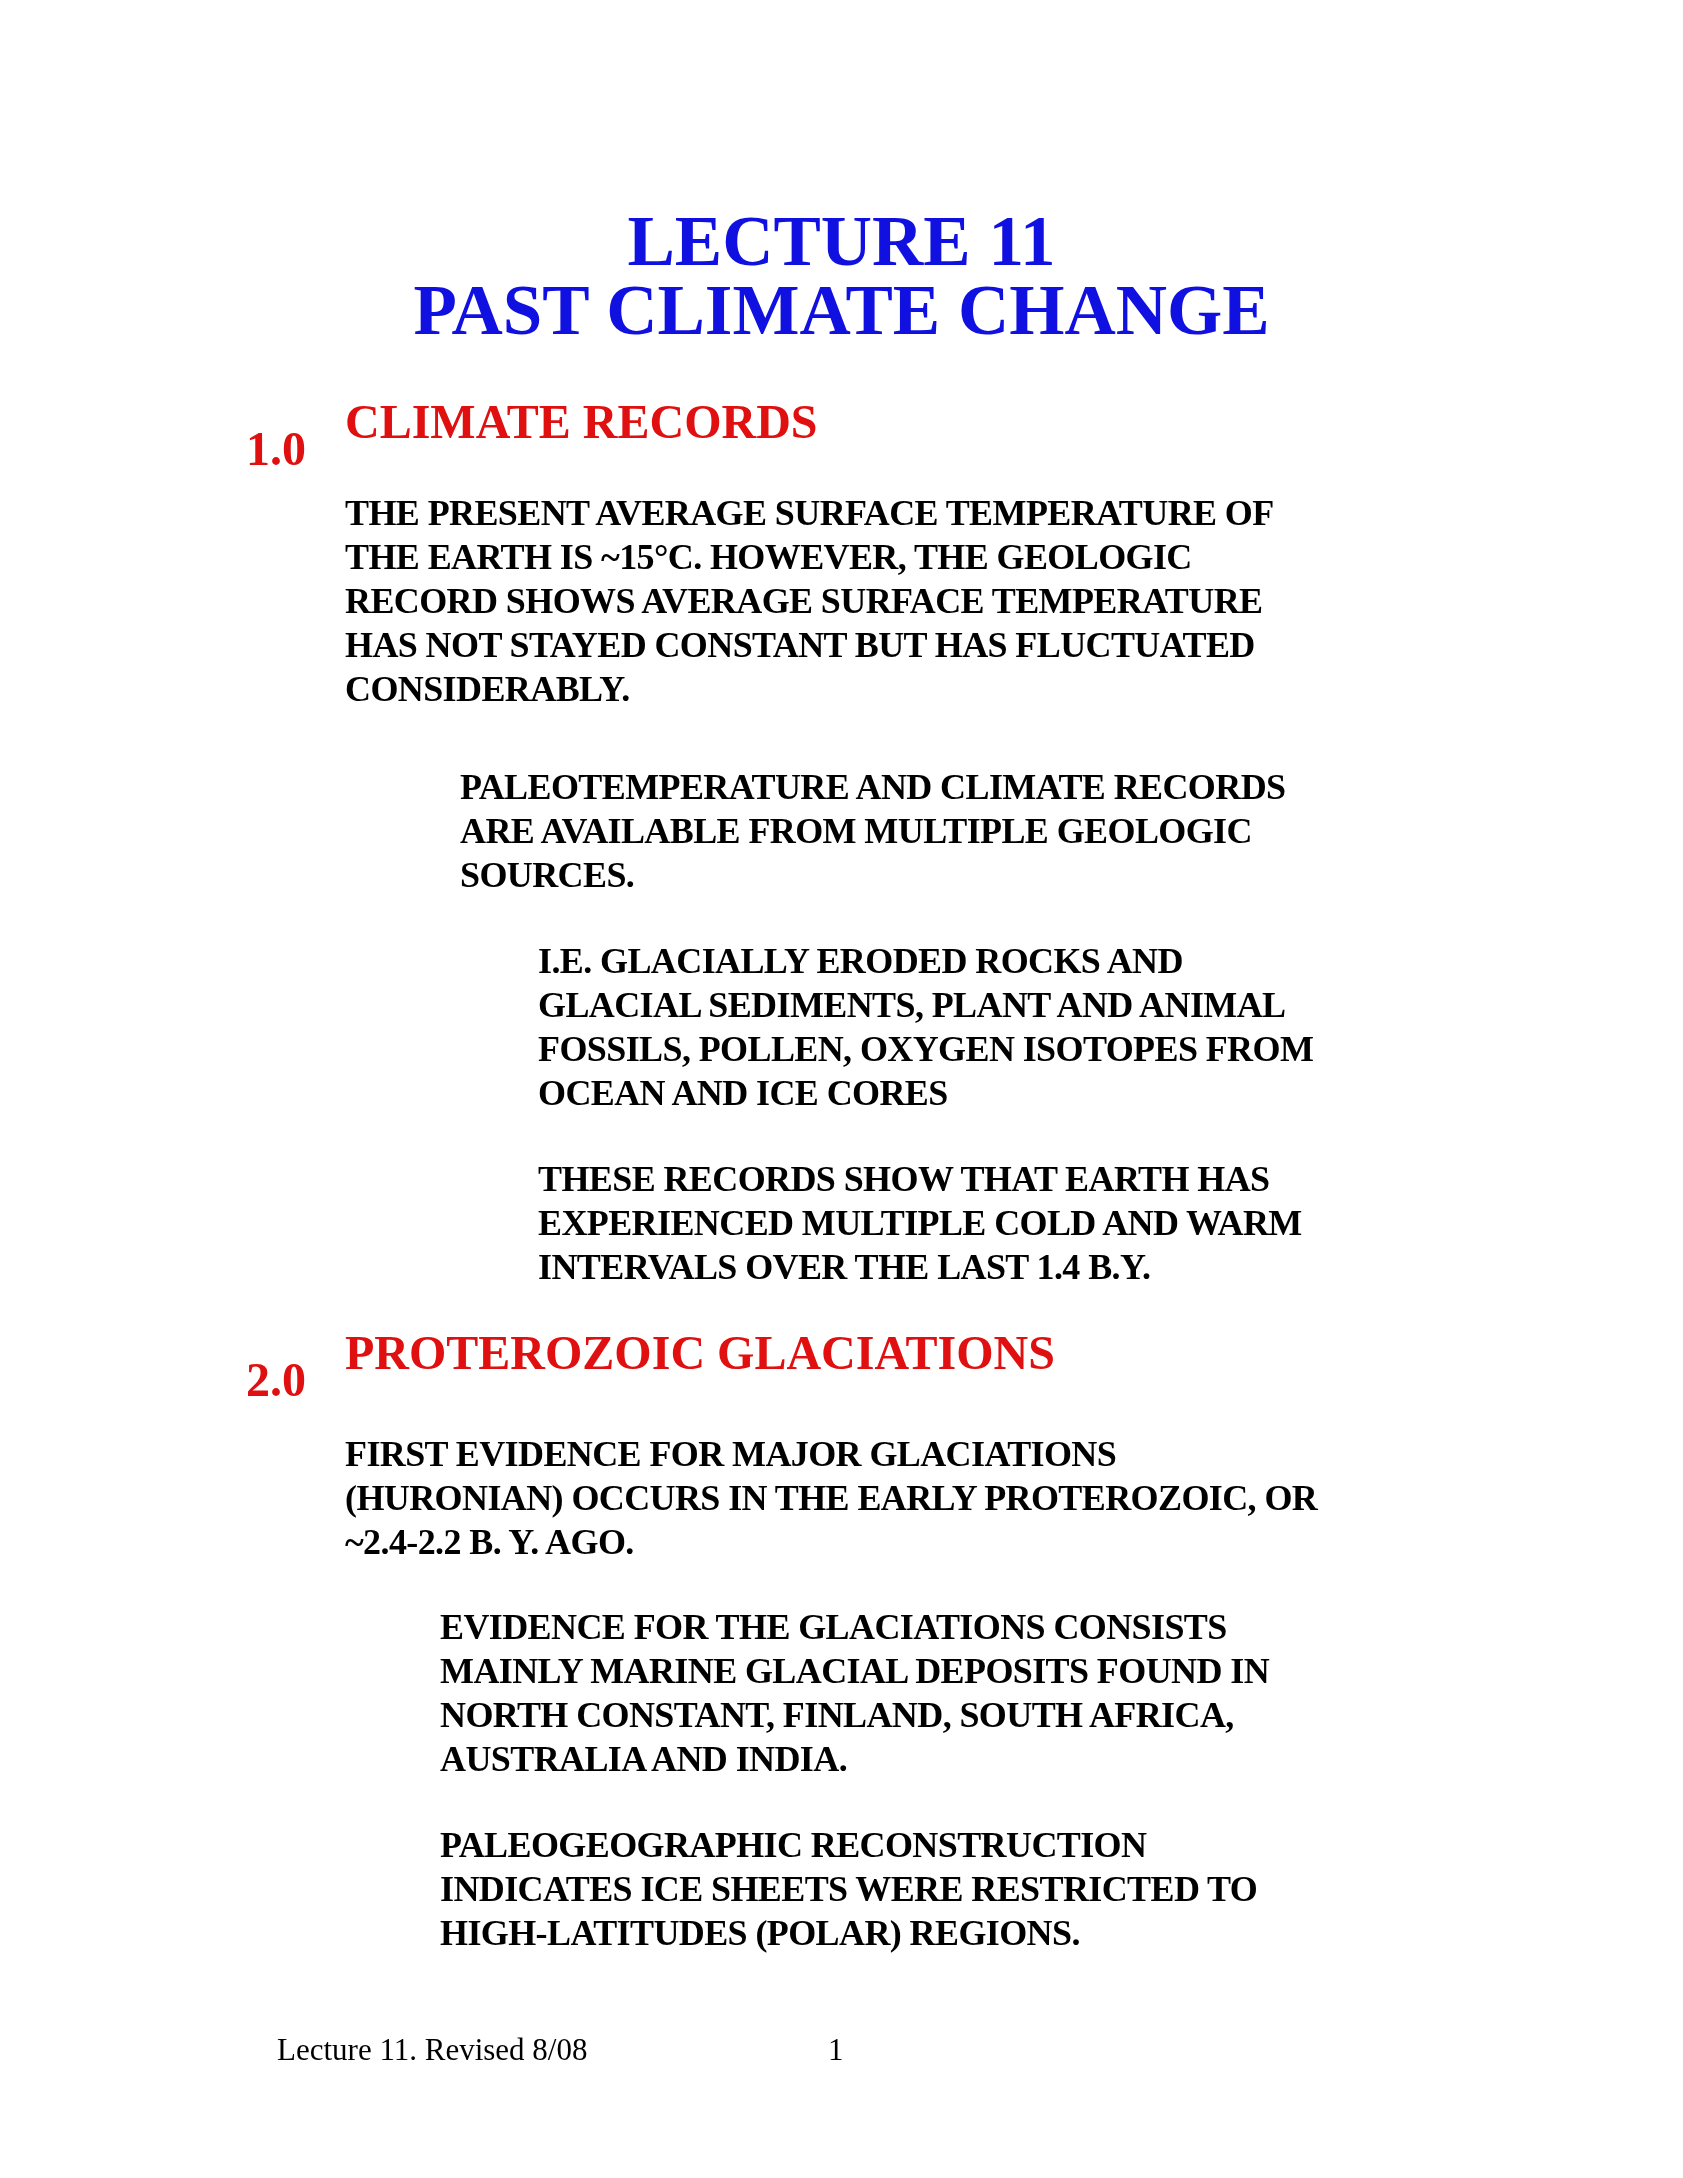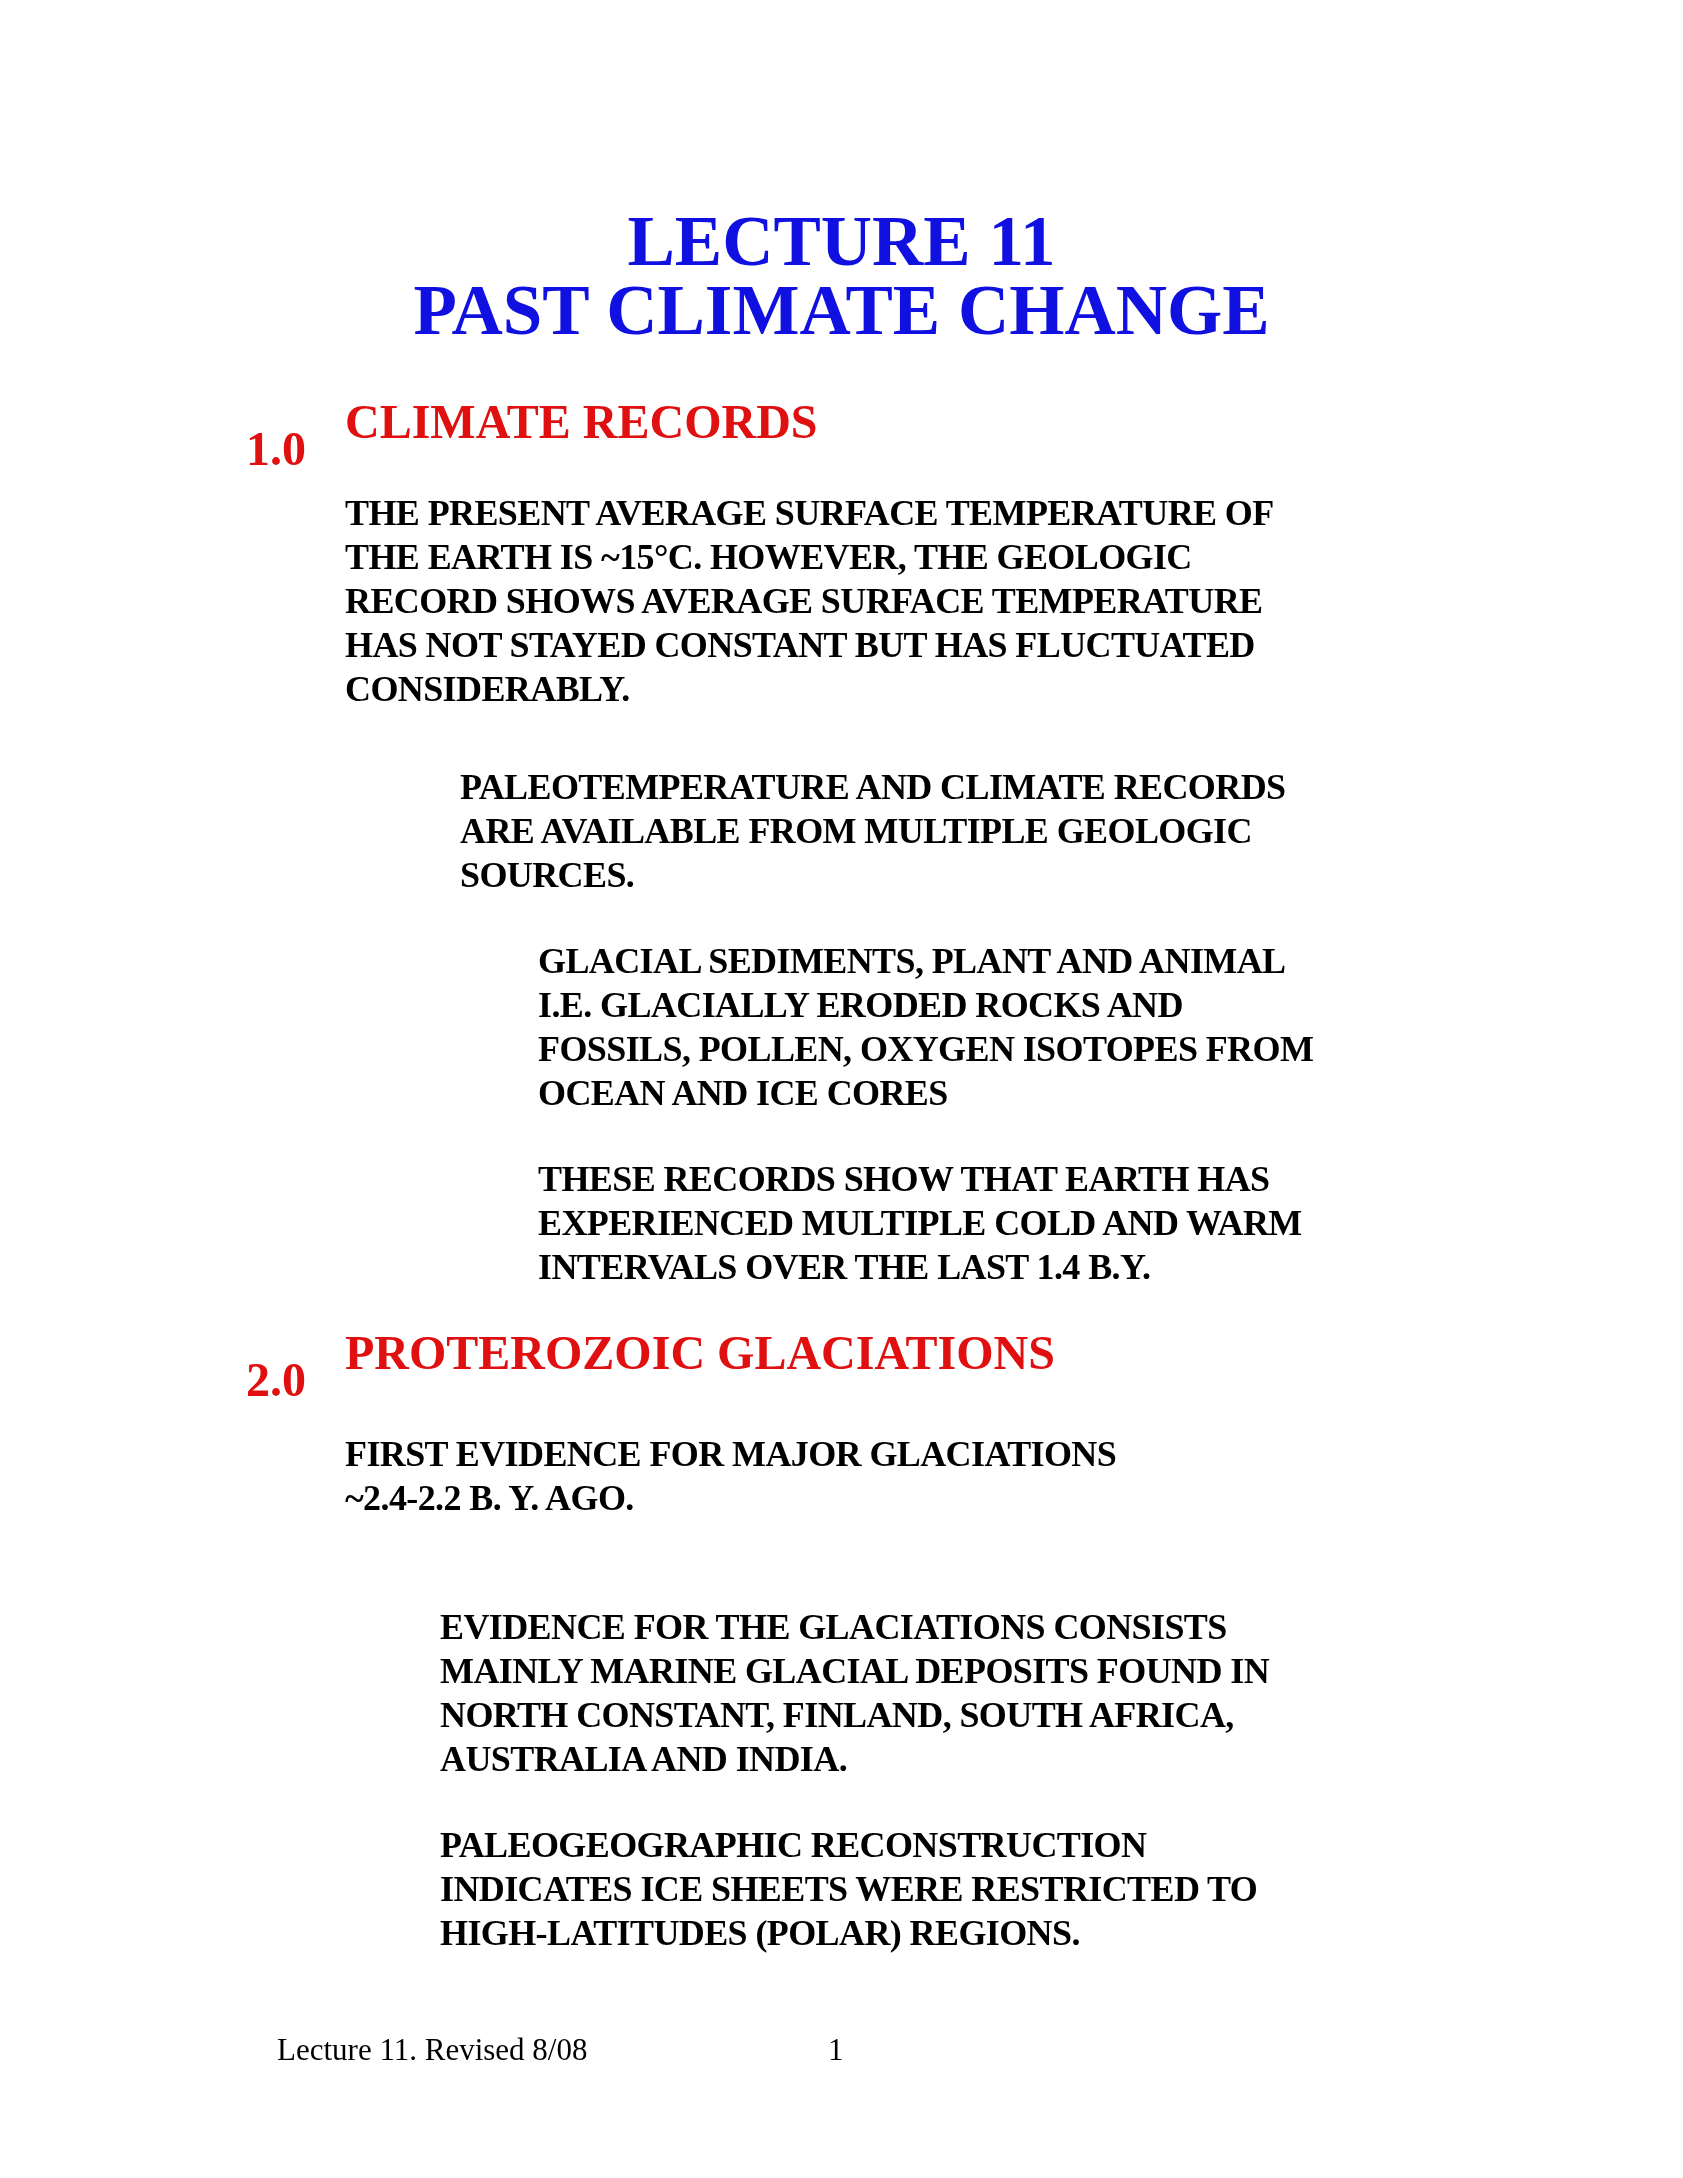--- a/index.html
+++ b/index.html
@@ -34,39 +34,40 @@
   <div>CONSIDERABLY.</div>
 </div>
 
 <div class="abs para" style="left:460px; top:765px;">
   <div>PALEOTEMPERATURE AND CLIMATE RECORDS</div>
   <div>ARE AVAILABLE FROM MULTIPLE GEOLOGIC</div>
   <div>SOURCES.</div>
 </div>
 
 <div class="abs para" style="left:538px; top:939px;">
+  <div>I.E. GLACIALLY ERODED ROCKS AND</div>
   <div>GLACIAL SEDIMENTS, PLANT AND ANIMAL</div>
-  <div>I.E. GLACIALLY ERODED ROCKS AND</div>
   <div>FOSSILS, POLLEN, OXYGEN ISOTOPES FROM</div>
   <div>OCEAN AND ICE CORES</div>
 </div>
 
 <div class="abs para" style="left:538px; top:1157px;">
   <div>THESE RECORDS SHOW THAT EARTH HAS</div>
   <div>EXPERIENCED MULTIPLE COLD AND WARM</div>
   <div>INTERVALS OVER THE LAST 1.4 B.Y.</div>
 </div>
 
 <div class="abs heading" style="left:246px; top:1327px; width:990px; height:51px;">
   <span class="num">2.0</span>
   <span class="txt">PROTEROZOIC GLACIATIONS</span>
 </div>
 
 <div class="abs para" style="left:345px; top:1432px;">
   <div>FIRST EVIDENCE FOR MAJOR GLACIATIONS</div>
+  <div>(HURONIAN) OCCURS IN THE EARLY PROTEROZOIC, OR</div>
   <div>~2.4-2.2 B. Y. AGO.</div>
 </div>
 
 <div class="abs para" style="left:440px; top:1605px;">
   <div>EVIDENCE FOR THE GLACIATIONS CONSISTS</div>
   <div>MAINLY MARINE GLACIAL DEPOSITS FOUND IN</div>
   <div>NORTH CONSTANT, FINLAND, SOUTH AFRICA,</div>
   <div>AUSTRALIA AND INDIA.</div>
 </div>
 

